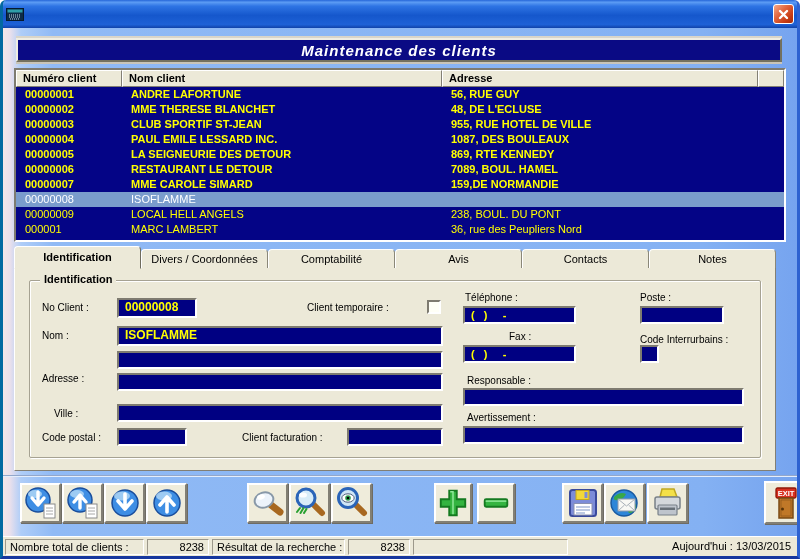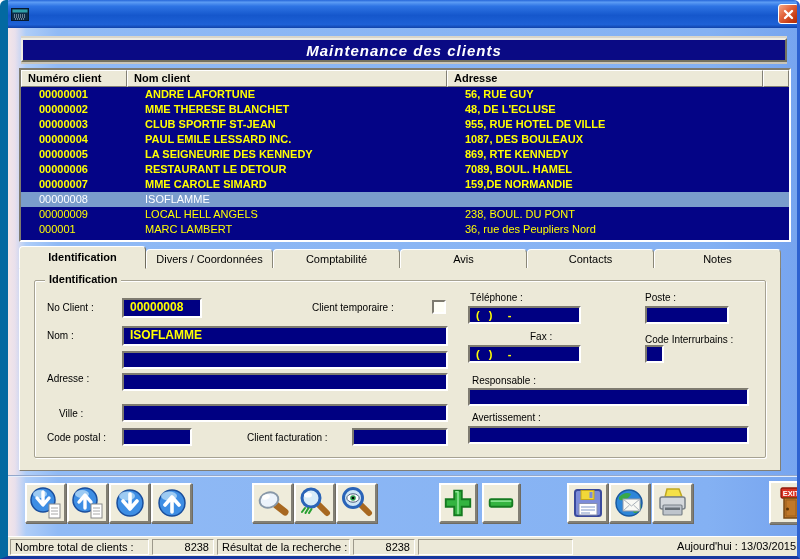--- a/index.html
+++ b/index.html
@@ -1,19 +1,19 @@
 <!DOCTYPE html>
 <html><head>
 <meta charset="utf-8">
 <style>
   * { margin:0; padding:0; box-sizing:border-box; }
   html,body { width:800px; height:559px; font-family:"Liberation Sans", sans-serif; }
   .win{
     position:relative; width:800px; height:559px; overflow:hidden;
-    border-left:8px solid #0369a1; border-right:3px solid #2E62D0; border-bottom:3px solid #16379E;
+    border-left:3px solid #0369a1; border-right:3px solid #2E62D0; border-bottom:3px solid #16379E;
     border-radius:6px 6px 0 0; background:#8FB9F5;
   }
   
   .titlebar{
     position:absolute; left:-3px; top:0; width:800px; height:28px;
     background:linear-gradient(180deg,#2566D8 0%,#5C9CF4 8%,#2E74E4 22%,#1557CC 55%,#1E61D6 88%,#1042A8 100%);
     border-radius:6px 6px 0 0;
   }
   .app-icon{ position:absolute; left:6px; top:6px; width:18px; height:16px; }
   .close-btn{
@@ -45,21 +45,21 @@
   .gh-cell{
     font-size:11px; font-weight:bold; color:#000; line-height:15px; padding-left:6px;
     border-top:1px solid #FFF; border-left:1px solid #FFF;
     border-right:1px solid #827F74; border-bottom:1px solid #827F74;
     overflow:hidden; white-space:nowrap;
   }
   .c0{width:106px;} .c1{width:320px;} .c2{width:316px;} .c3{flex:1;}
   .grid-row{ display:flex; height:15px; color:#FFFF00; font-size:11px; font-weight:bold; cursor:default; }
   .grid-row.thin{ font-weight:normal; }
   .grid-row.sel{ background:#7A9CCC; color:#FFFFFF; font-weight:normal; }
-  .gr-cell{ overflow:hidden; white-space:nowrap; padding-left:18px; line-height:15px; }
+  .gr-cell{ overflow:hidden; white-space:nowrap; padding-left:9px; line-height:15px; }
   
   .tabs{ position:absolute; left:11px; top:221px; width:762px; height:20px; display:flex; }
   .tab{
     flex:1; background:#ECE9D8; font-size:11px; color:#000; text-align:center; line-height:18px;
     border:1px solid; border-color:#FFFFFF #8A8778 #ECE9D8 #FFFFFF; border-radius:4px 4px 0 0;
     cursor:pointer; white-space:nowrap; overflow:hidden;
   }
   .tab.active{ font-weight:bold; margin-top:-3px; line-height:21px; z-index:3; position:relative;
     border-color:#FFFFFF #6F6C5E #ECE9D8 #FFFFFF; }
   
@@ -152,21 +152,21 @@
         <div class="gr-cell c1">CLUB SPORTIF ST-JEAN</div>
         <div class="gr-cell c2">955, RUE HOTEL DE VILLE</div>
       </div>
       <div class="grid-row">
         <div class="gr-cell c0">00000004</div>
         <div class="gr-cell c1">PAUL EMILE LESSARD INC.</div>
         <div class="gr-cell c2">1087, DES BOULEAUX</div>
       </div>
       <div class="grid-row">
         <div class="gr-cell c0">00000005</div>
-        <div class="gr-cell c1">LA SEIGNEURIE DES KENNEDY</div>
+        <div class="gr-cell c1">LA SEIGNEURIE DES DETOUR</div>
         <div class="gr-cell c2">869, RTE KENNEDY</div>
       </div>
       <div class="grid-row">
         <div class="gr-cell c0">00000006</div>
         <div class="gr-cell c1">RESTAURANT LE DETOUR</div>
         <div class="gr-cell c2">7089, BOUL. HAMEL</div>
       </div>
       <div class="grid-row">
         <div class="gr-cell c0">00000007</div>
         <div class="gr-cell c1">MME CAROLE SIMARD</div>
@@ -210,21 +210,21 @@
 
         <span class="lbl" style="left:435px; top:11px;">Téléphone :</span>
         <div class="inp small-f" style="left:433px; top:25px; width:113px; height:18px;">(   )     -</div>
 
         <span class="lbl" style="left:610px; top:11px;">Poste :</span>
         <div class="inp small-f" style="left:610px; top:25px; width:84px; height:18px;"></div>
 
         <span class="lbl" style="left:12px; top:49px;">Nom :</span>
         <div class="inp" style="left:87px; top:45px; width:326px; height:20px;">ISOFLAMME</div>
 
-        <span class="lbl" style="left:451px; top:50px;padding-left:44px;">Fax :</span>
+        <span class="lbl" style="left:435px; top:50px;padding-left:44px;">Fax :</span>
         <div class="inp small-f" style="left:433px; top:64px; width:113px; height:18px;">(   )     -</div>
 
         <span class="lbl" style="left:610px; top:53px;">Code Interrurbains :</span>
         <div class="inp small-f" style="left:610px; top:64px; width:19px; height:18px;"></div>
 
         <span class="lbl" style="left:12px; top:74px;margin-top:18px;">Adresse :</span>
         <div class="inp small-f" style="left:87px; top:70px; width:326px; height:18px;"></div>
         <div class="inp small-f" style="left:87px; top:92px; width:326px; height:18px;"></div>
 
         <span class="lbl" style="left:437px; top:94px;">Responsable :</span>

